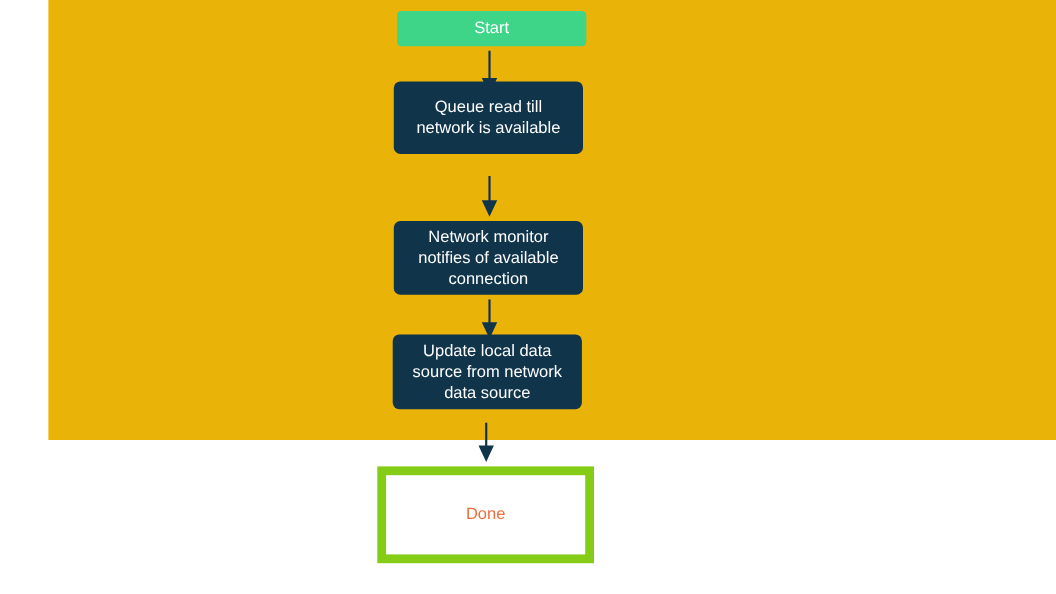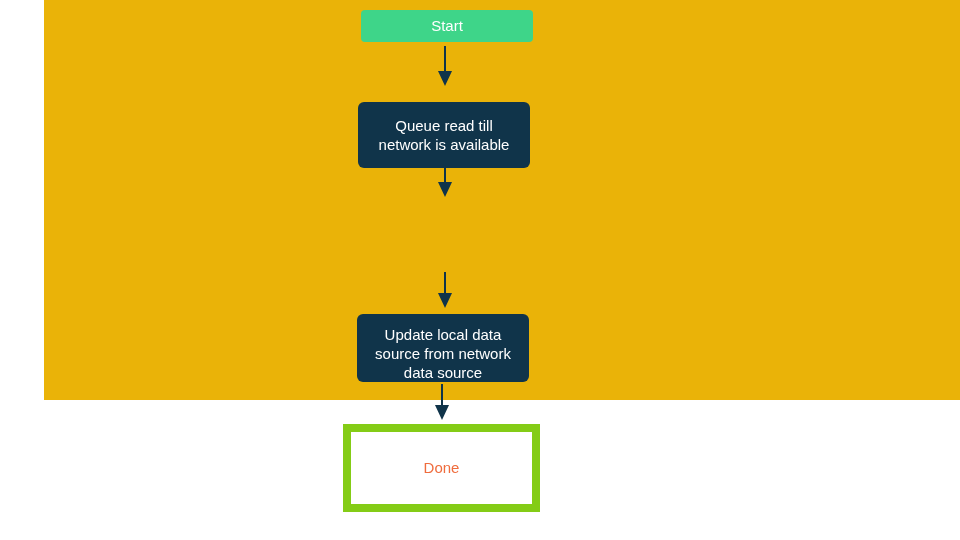--- a/index.html
+++ b/index.html
@@ -62,36 +62,35 @@
     border-radius: 6px;
   }
   .node-process .node-label {
     color: #ffffff;
     font-size: 15px;
     line-height: 19px;
   }
 
   .node-step1 {
     left: 314px;
-    top: 102px;
+    top: 74px;
     width: 172px;
     height: 66px;
   }
   .node-step2 {
     left: 314px;
     top: 201px;
     width: 172px;
     height: 67px;
   }
   .node-step3 {
     left: 313px;
-    top: 314px;
+    top: 304px;
     width: 172px;
     height: 68px;
-    align-items: flex-end;
   }
 
   
   .node-done {
     left: 299px;
     top: 424px;
     width: 197px;
     height: 88px;
     background: #ffffff;
     border: 8px solid #84cc16;
@@ -139,20 +138,25 @@
 network is available</span>
   </div>
 
   <div class="arrow arrow-2">
     <svg width="20" height="37" viewBox="0 0 20 37" aria-hidden="true">
       <line x1="10" y1="0" x2="10" y2="24" stroke="#10344a" stroke-width="2"></line>
       <polygon points="3,22 17,22 10,37" fill="#10344a"></polygon>
     </svg>
   </div>
 
+  <div class="node node-process node-step2">
+    <span class="node-label">Network monitor
+notifies of available
+connection</span>
+  </div>
 
   <div class="arrow arrow-3">
     <svg width="20" height="36" viewBox="0 0 20 36" aria-hidden="true">
       <line x1="10" y1="0" x2="10" y2="23" stroke="#10344a" stroke-width="2"></line>
       <polygon points="3,21 17,21 10,36" fill="#10344a"></polygon>
     </svg>
   </div>
 
   <div class="node node-process node-step3">
     <span class="node-label">Update local data

